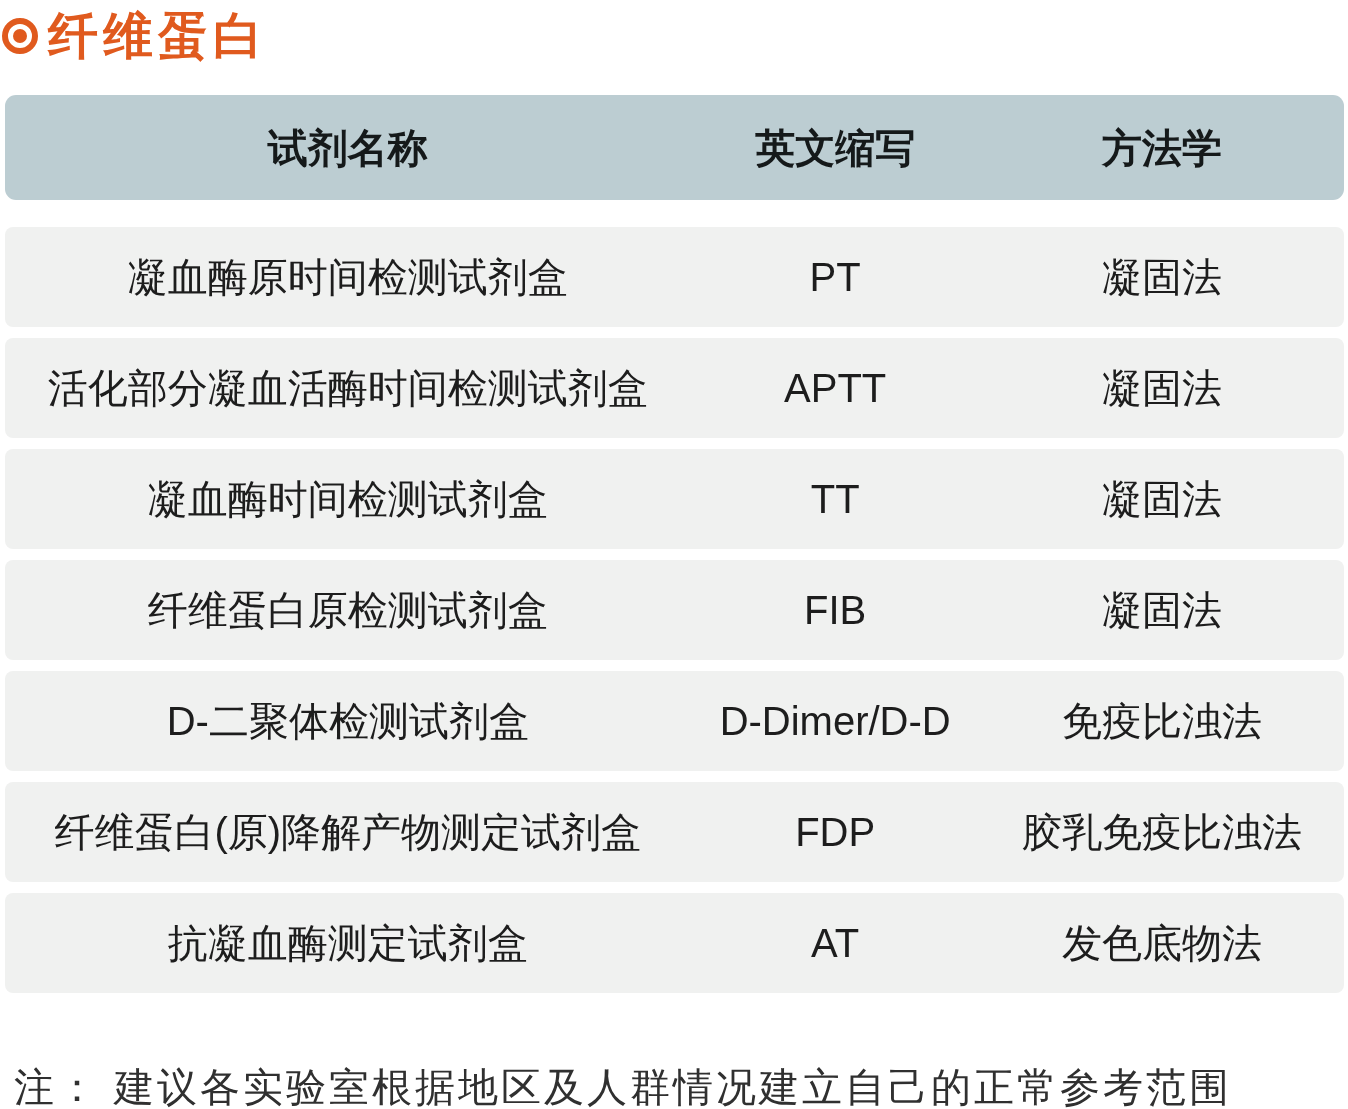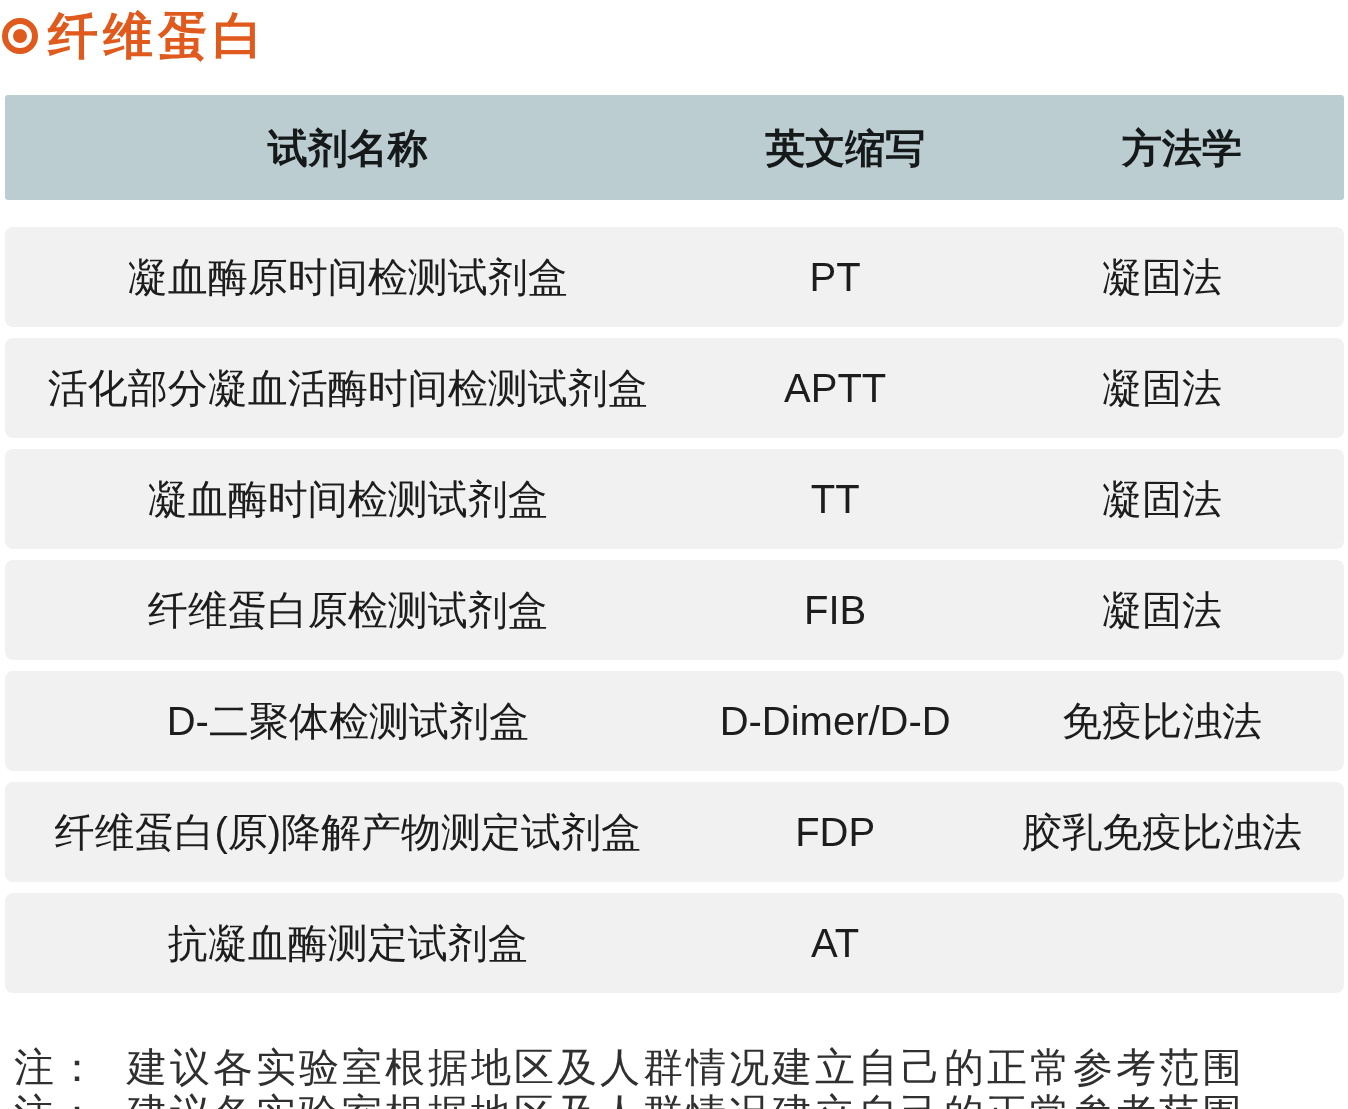--- a/index.html
+++ b/index.html
@@ -29,41 +29,40 @@
   }
   .title-text {
     margin: 0 0 0 10px;
     font-size: 50px; font-weight: bold; color: var(--accent);
     letter-spacing: 5px; line-height: 1;
   }
 
   
   .table { margin: 31px 4px 0 5px; }
   .thead {
-    height: 105px; background: var(--header-bg); border-radius: 3px;
+    height: 105px; background: var(--header-bg); border-radius: 11px;
     display: grid; grid-template-columns: 51.2% 21.6% 27.2%;
     align-items: center;
     font-size: 40px; font-weight: bold; color: #15191a;
     margin-bottom: 27px;
-    gap: 10px;
   }
   .row {
     height: 100px; background: var(--row-bg); border-radius: 8px;
     display: grid; grid-template-columns: 51.2% 21.6% 27.2%;
     align-items: center;
     font-size: 40px; font-weight: 500; color: #1d1d1d;
     margin-bottom: 11px;
   }
   .row.group-start { }
   .th, .td { text-align: center; line-height: 1.15; padding: 0 6px; box-sizing: border-box; }
 
   
   .note {
-    margin: 56px 0 0 14px;
-    font-family: Liberation Mono, monospace;
+    margin: 72px 0 0 14px;
+    font-family: Liberation Sans, sans-serif;
     font-size: 40px; line-height: 44px; color: #303030;
     letter-spacing: 3px; white-space: nowrap;
   }
   .note.overflow-line { margin-top: 2px; }
 
   :root { --accent: #e05a1e; --header-bg: #bccdd2; --row-bg: #f0f1f0; }
 </style>
 </head>
 <body>
 
@@ -116,20 +115,21 @@
 
     <div class="row">
       <div class="td">纤维蛋白(原)降解产物测定试剂盒</div>
       <div class="td">FDP</div>
       <div class="td">胶乳免疫比浊法</div>
     </div>
 
     <div class="row">
       <div class="td">抗凝血酶测定试剂盒</div>
       <div class="td">AT</div>
+      <div class="td">发色底物法</div>
     </div>
 
   </div>
 
   <div class="note">注： 建议各实验室根据地区及人群情况建立自己的正常参考范围</div>
   <div class="note overflow-line">注： 建议各实验室根据地区及人群情况建立自己的正常参考范围</div>
 
 </div>
 
 </body></html>

